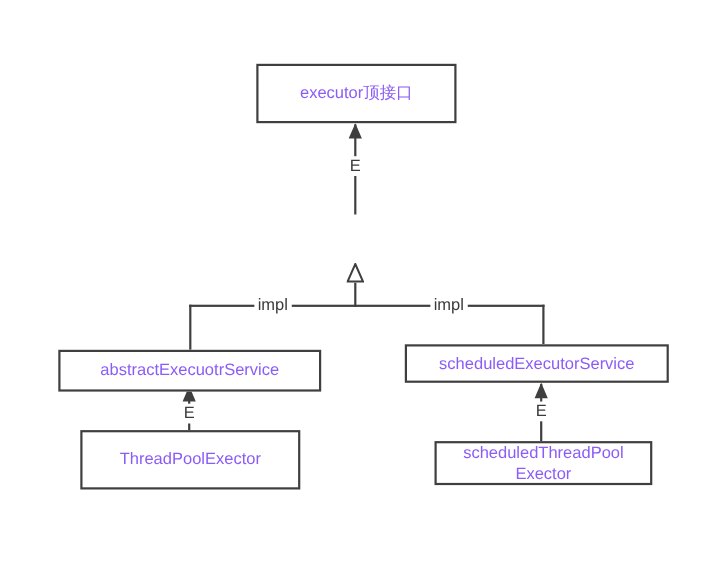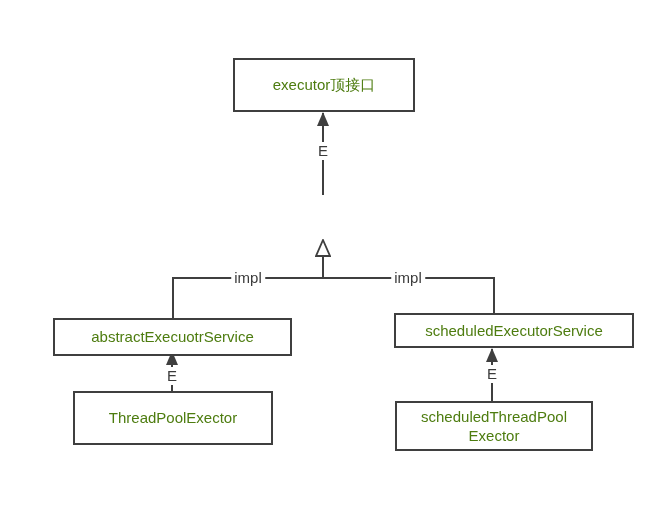--- a/index.html
+++ b/index.html
@@ -9,21 +9,21 @@
     height: 521px;
     background: #ffffff;
     font-family: "Liberation Sans", "DejaVu Sans", sans-serif;
     overflow: hidden;
   }
   .node {
     position: absolute;
     box-sizing: border-box;
     border: 2px solid #3f3f3f;
     background: #ffffff;
-    color: #4d7c0f;
+    color: #8b5cf6;
     font-size: 15px;
     display: flex;
     align-items: center;
     justify-content: center;
     text-align: center;
     z-index: 3;
     line-height: 1.3;
   }
   .node .node-label { display: inline-block; }
   .line {
@@ -52,23 +52,23 @@
     font-size: 15px;
     line-height: 1.2;
     padding: 0 3px;
     z-index: 4;
     white-space: nowrap;
   }
   
   #node-executor                       { left: 233px; top: 58px;  width: 182px; height: 54px; }
   #node-executor-service               { left: 235px; top: 195px; width: 178px; height: 44px; }
   #node-abstract-executor-service      { left: 53px;  top: 318px; width: 239px; height: 38px; }
-  #node-scheduled-executor-service     { left: 394px; top: 313px; width: 240px; height: 35px; justify-content: center; }
+  #node-scheduled-executor-service     { left: 368px; top: 313px; width: 240px; height: 35px; justify-content: center; }
   #node-thread-pool-executor           { left: 73px;  top: 391px; width: 200px; height: 54px; }
-  #node-scheduled-thread-pool-executor { left: 395px; top: 401px; width: 198px; height: 50px; }
+  #node-scheduled-thread-pool-executor { left: 395px; top: 401px; width: 198px; height: 40px; }
   #node-scheduled-thread-pool-executor .node-label { max-width: 170px; }
 </style>
 </head>
 <body>
 
 <div class="canvas">
 
   <div class="line" style="left:322px; top:113px; width:2px; height:82px;"></div>
   <div class="arrow-up" style="left:317px; top:112px;"></div>
   <span class="edge-label" style="left:323px; top:151px;">E</span>

